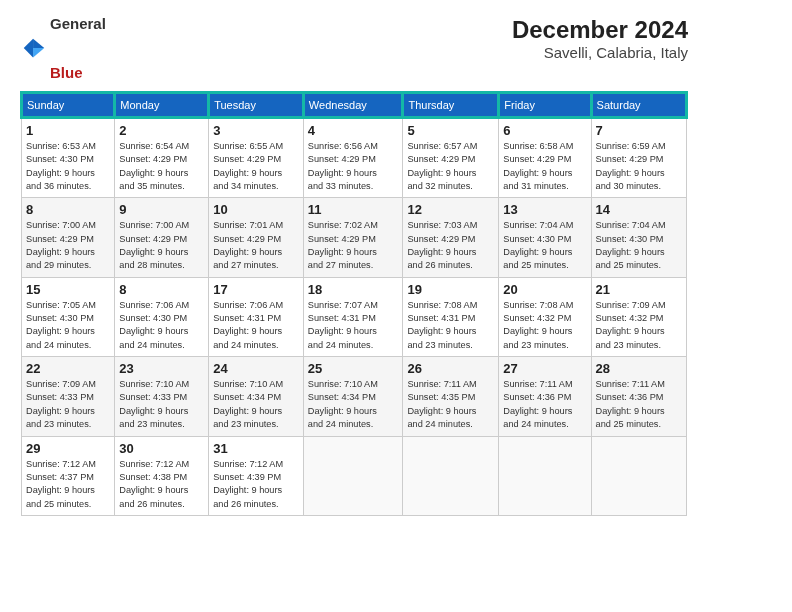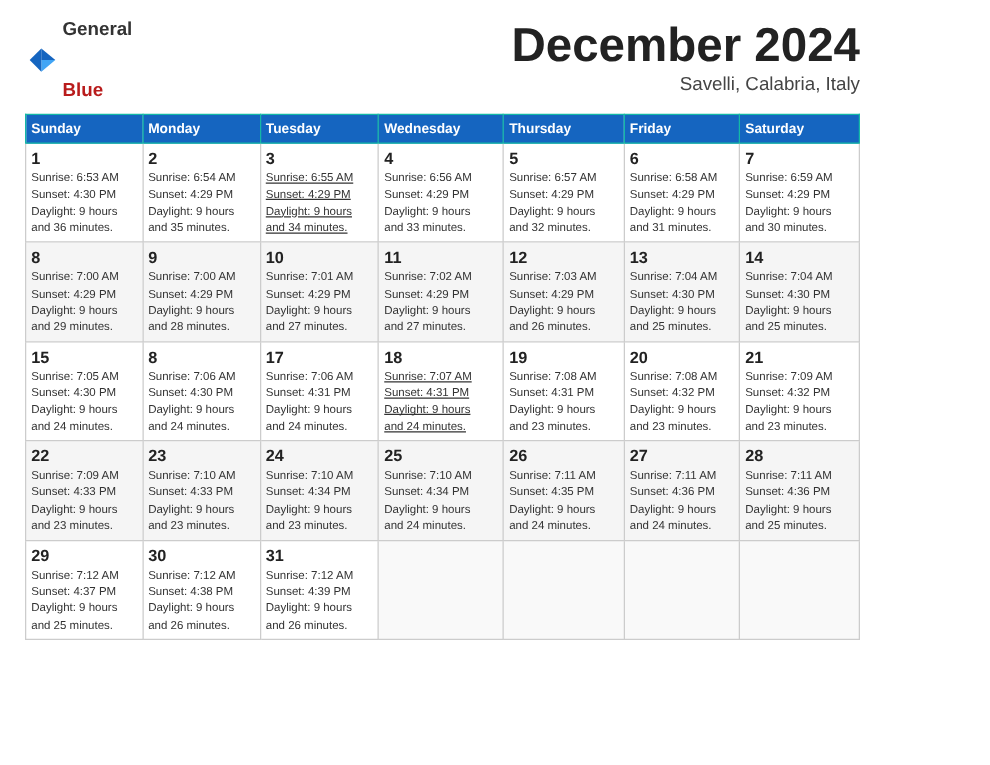--- a/index.html
+++ b/index.html
@@ -33,41 +33,41 @@
     }
     .logo-blue { color: #b91c1c; margin-top: 32px; }
     .logo-icon {
       width: 28px;
       height: 28px;
     }
     .title-area {
       text-align: right;
     }
     .month-title {
-      font-size: 38px;
+      font-size: 24px;
       font-weight: bold;
       color: #222;
     }
     .subtitle {
       font-size: 15px;
       color: #444;
     }
     table {
       width: 100%;
       border-collapse: collapse;
       font-size: 10px;
     }
     thead tr th {
       background: #1565c0;
       color: #fff;
       font-size: 11px;
-      font-weight: bold;
+      font-weight: normal;
       padding: 5px 4px;
       text-align: left;
-      border: 1px solid #14b8a6;
+      border: 3px solid #14b8a6;
     }
     tbody tr td {
       border: 1px solid #ccc;
       vertical-align: top;
       padding: 4px 4px;
       height: 78px;
       width: 113px;
       background: #fff;
     }
     tbody tr:nth-child(even) td {
@@ -126,21 +126,21 @@
     <tbody id="calendar-body">
         <tr>
           <td><span class="day-num">1</span><span class="day-detail" style="white-space: pre-line; margin-top: 39px;">Sunrise: 6:53 AM
 Sunset: 4:30 PM
 Daylight: 9 hours
 and 36 minutes.</span></td>
           <td><span class="day-num">2</span><span class="day-detail" style="white-space: pre-line;">Sunrise: 6:54 AM
 Sunset: 4:29 PM
 Daylight: 9 hours
 and 35 minutes.</span></td>
-          <td><span class="day-num">3</span><span class="day-detail" style="white-space: pre-line; text-decoration: underline;">Sunrise: 6:55 AM
+          <td><span class="day-num">3</span><span class="day-detail" style="white-space: pre-line;">Sunrise: 6:55 AM
 Sunset: 4:29 PM
 Daylight: 9 hours
 and 34 minutes.</span></td>
           <td><span class="day-num">4</span><span class="day-detail" style="white-space: pre-line;">Sunrise: 6:56 AM
 Sunset: 4:29 PM
 Daylight: 9 hours
 and 33 minutes.</span></td>
           <td><span class="day-num">5</span><span class="day-detail" style="white-space: pre-line; text-align: center;">Sunrise: 6:57 AM
 Sunset: 4:29 PM
 Daylight: 9 hours
@@ -190,21 +190,21 @@
 Daylight: 9 hours
 and 24 minutes.</span></td>
           <td><span class="day-num">8</span><span class="day-detail" style="white-space: pre-line;">Sunrise: 7:06 AM
 Sunset: 4:30 PM
 Daylight: 9 hours
 and 24 minutes.</span></td>
           <td><span class="day-num">17</span><span class="day-detail" style="white-space: pre-line;">Sunrise: 7:06 AM
 Sunset: 4:31 PM
 Daylight: 9 hours
 and 24 minutes.</span></td>
-          <td><span class="day-num">18</span><span class="day-detail" style="white-space: pre-line; text-decoration: underline;">Sunrise: 7:07 AM
+          <td><span class="day-num">18</span><span class="day-detail" style="white-space: pre-line;">Sunrise: 7:07 AM
 Sunset: 4:31 PM
 Daylight: 9 hours
 and 24 minutes.</span></td>
           <td><span class="day-num">19</span><span class="day-detail" style="white-space: pre-line;">Sunrise: 7:08 AM
 Sunset: 4:31 PM
 Daylight: 9 hours
 and 23 minutes.</span></td>
           <td><span class="day-num">20</span><span class="day-detail" style="white-space: pre-line;">Sunrise: 7:08 AM
 Sunset: 4:32 PM
 Daylight: 9 hours

